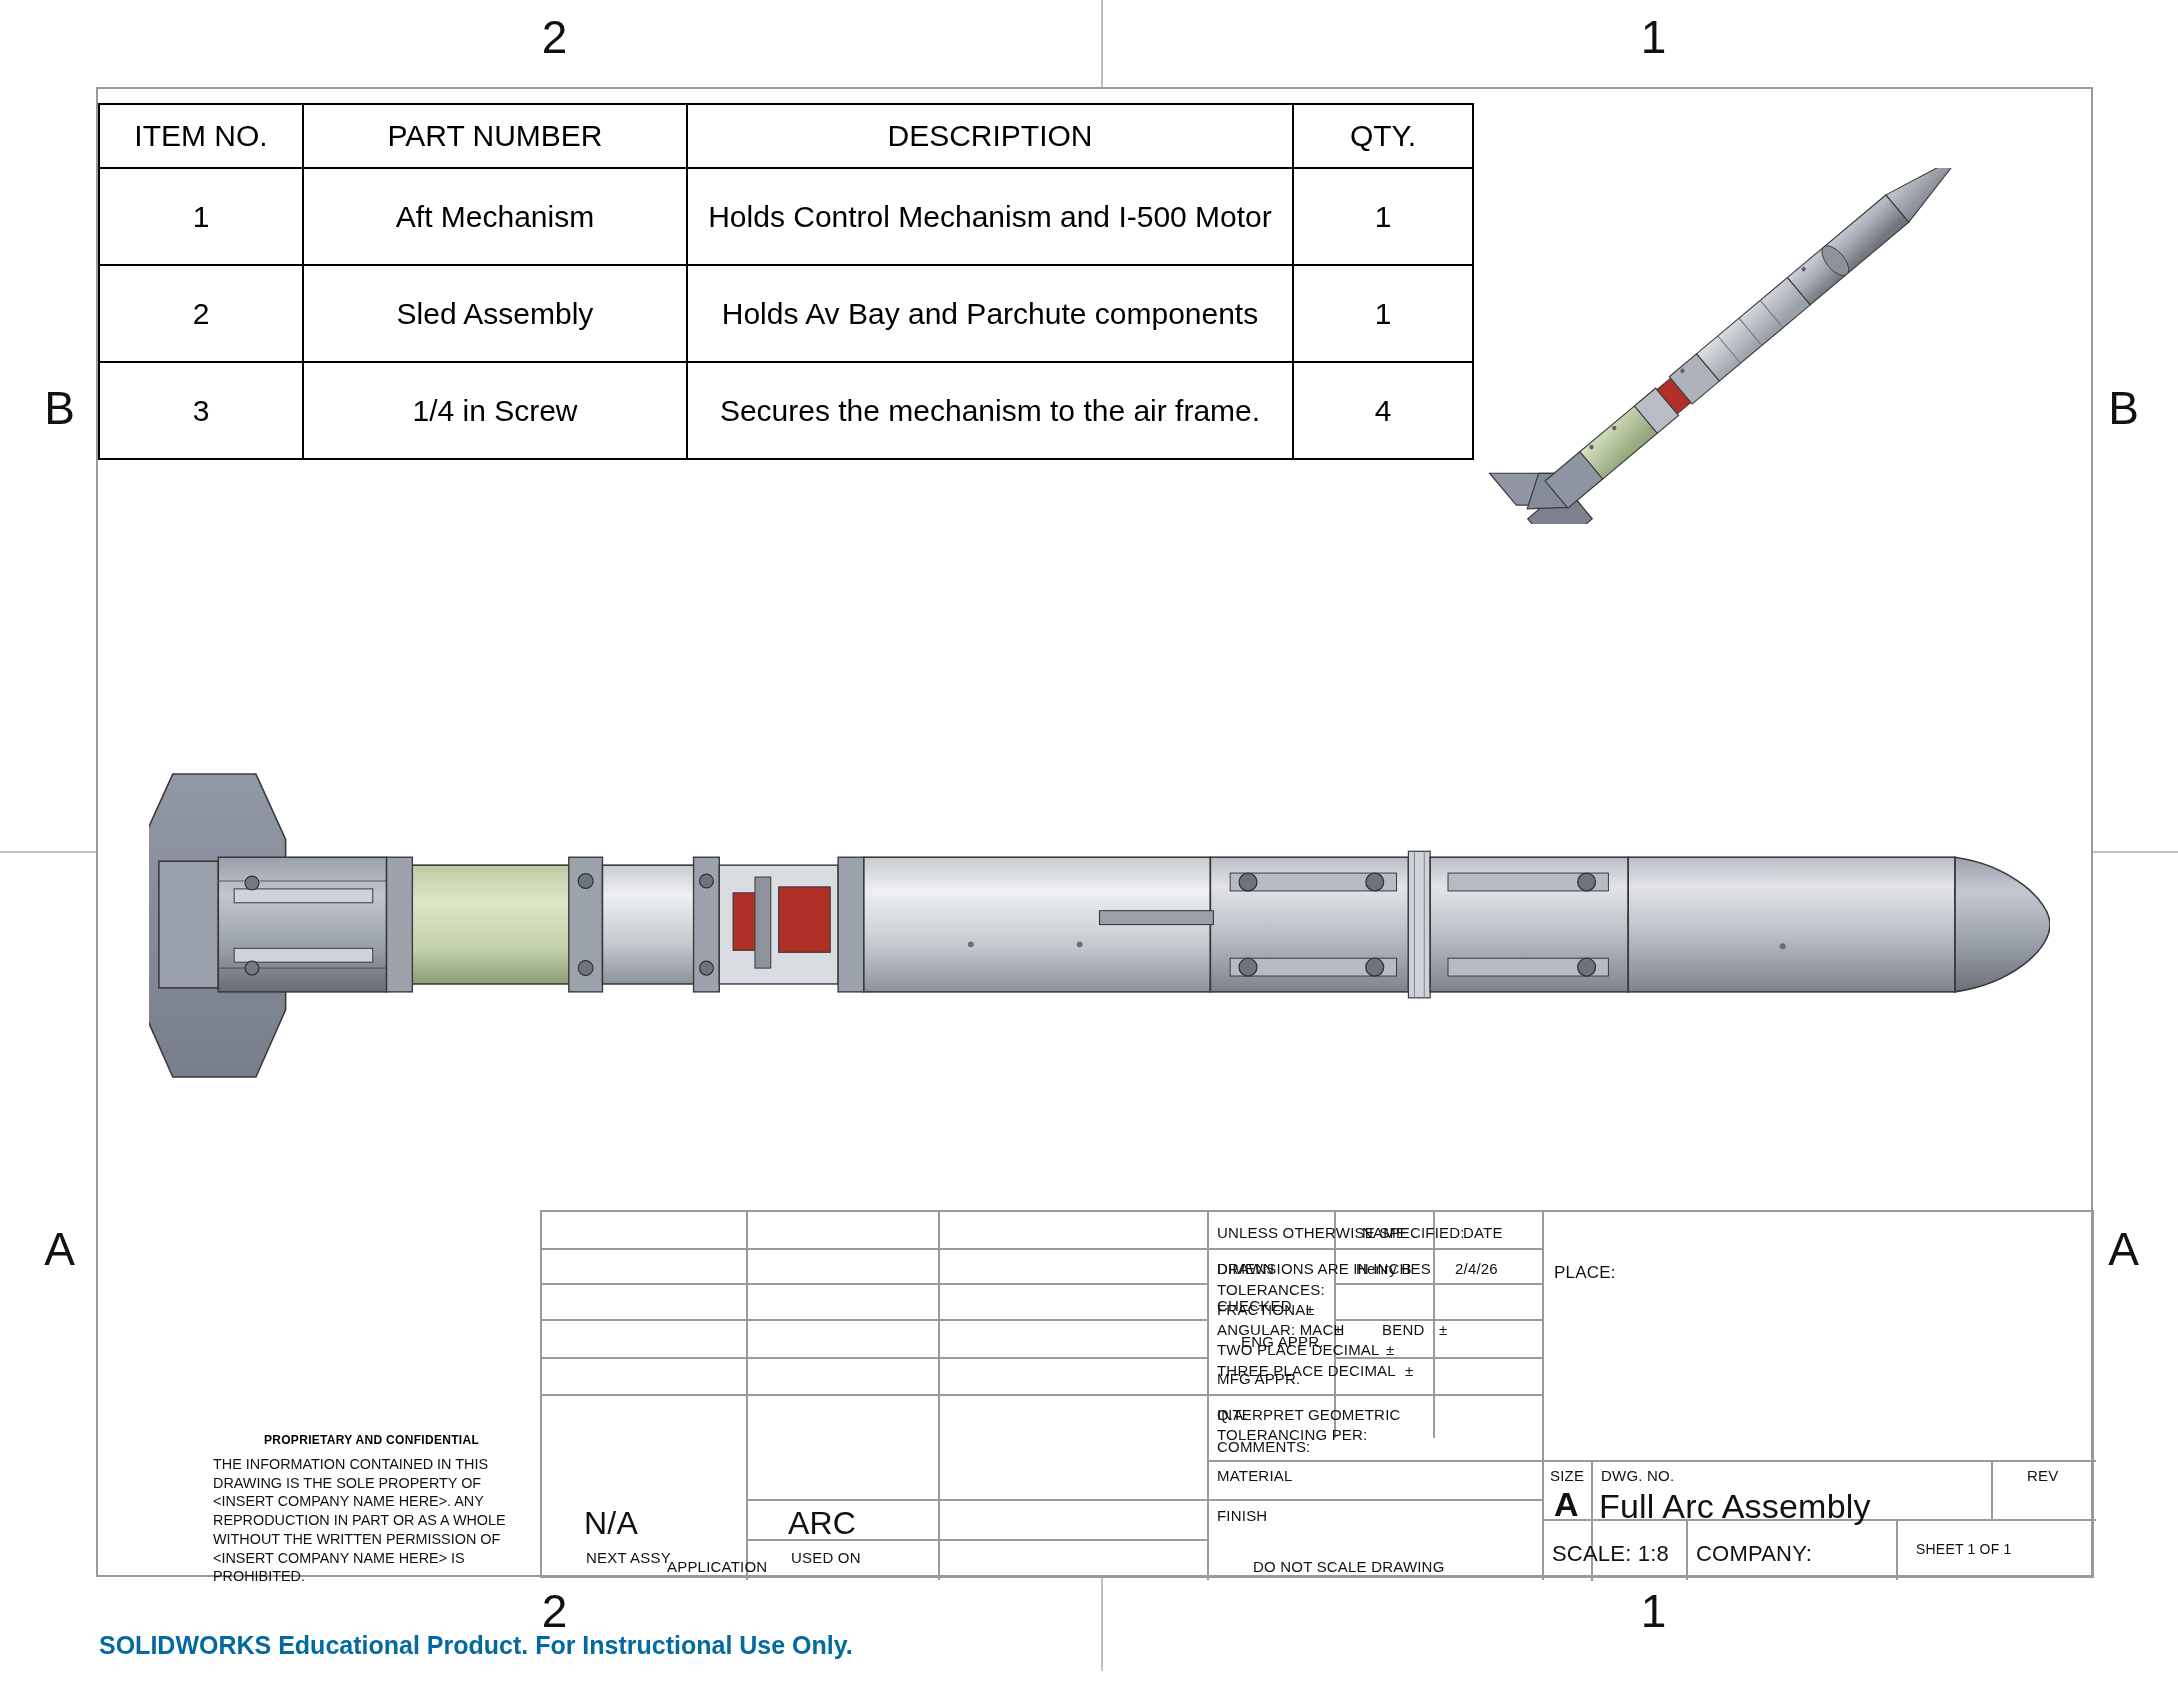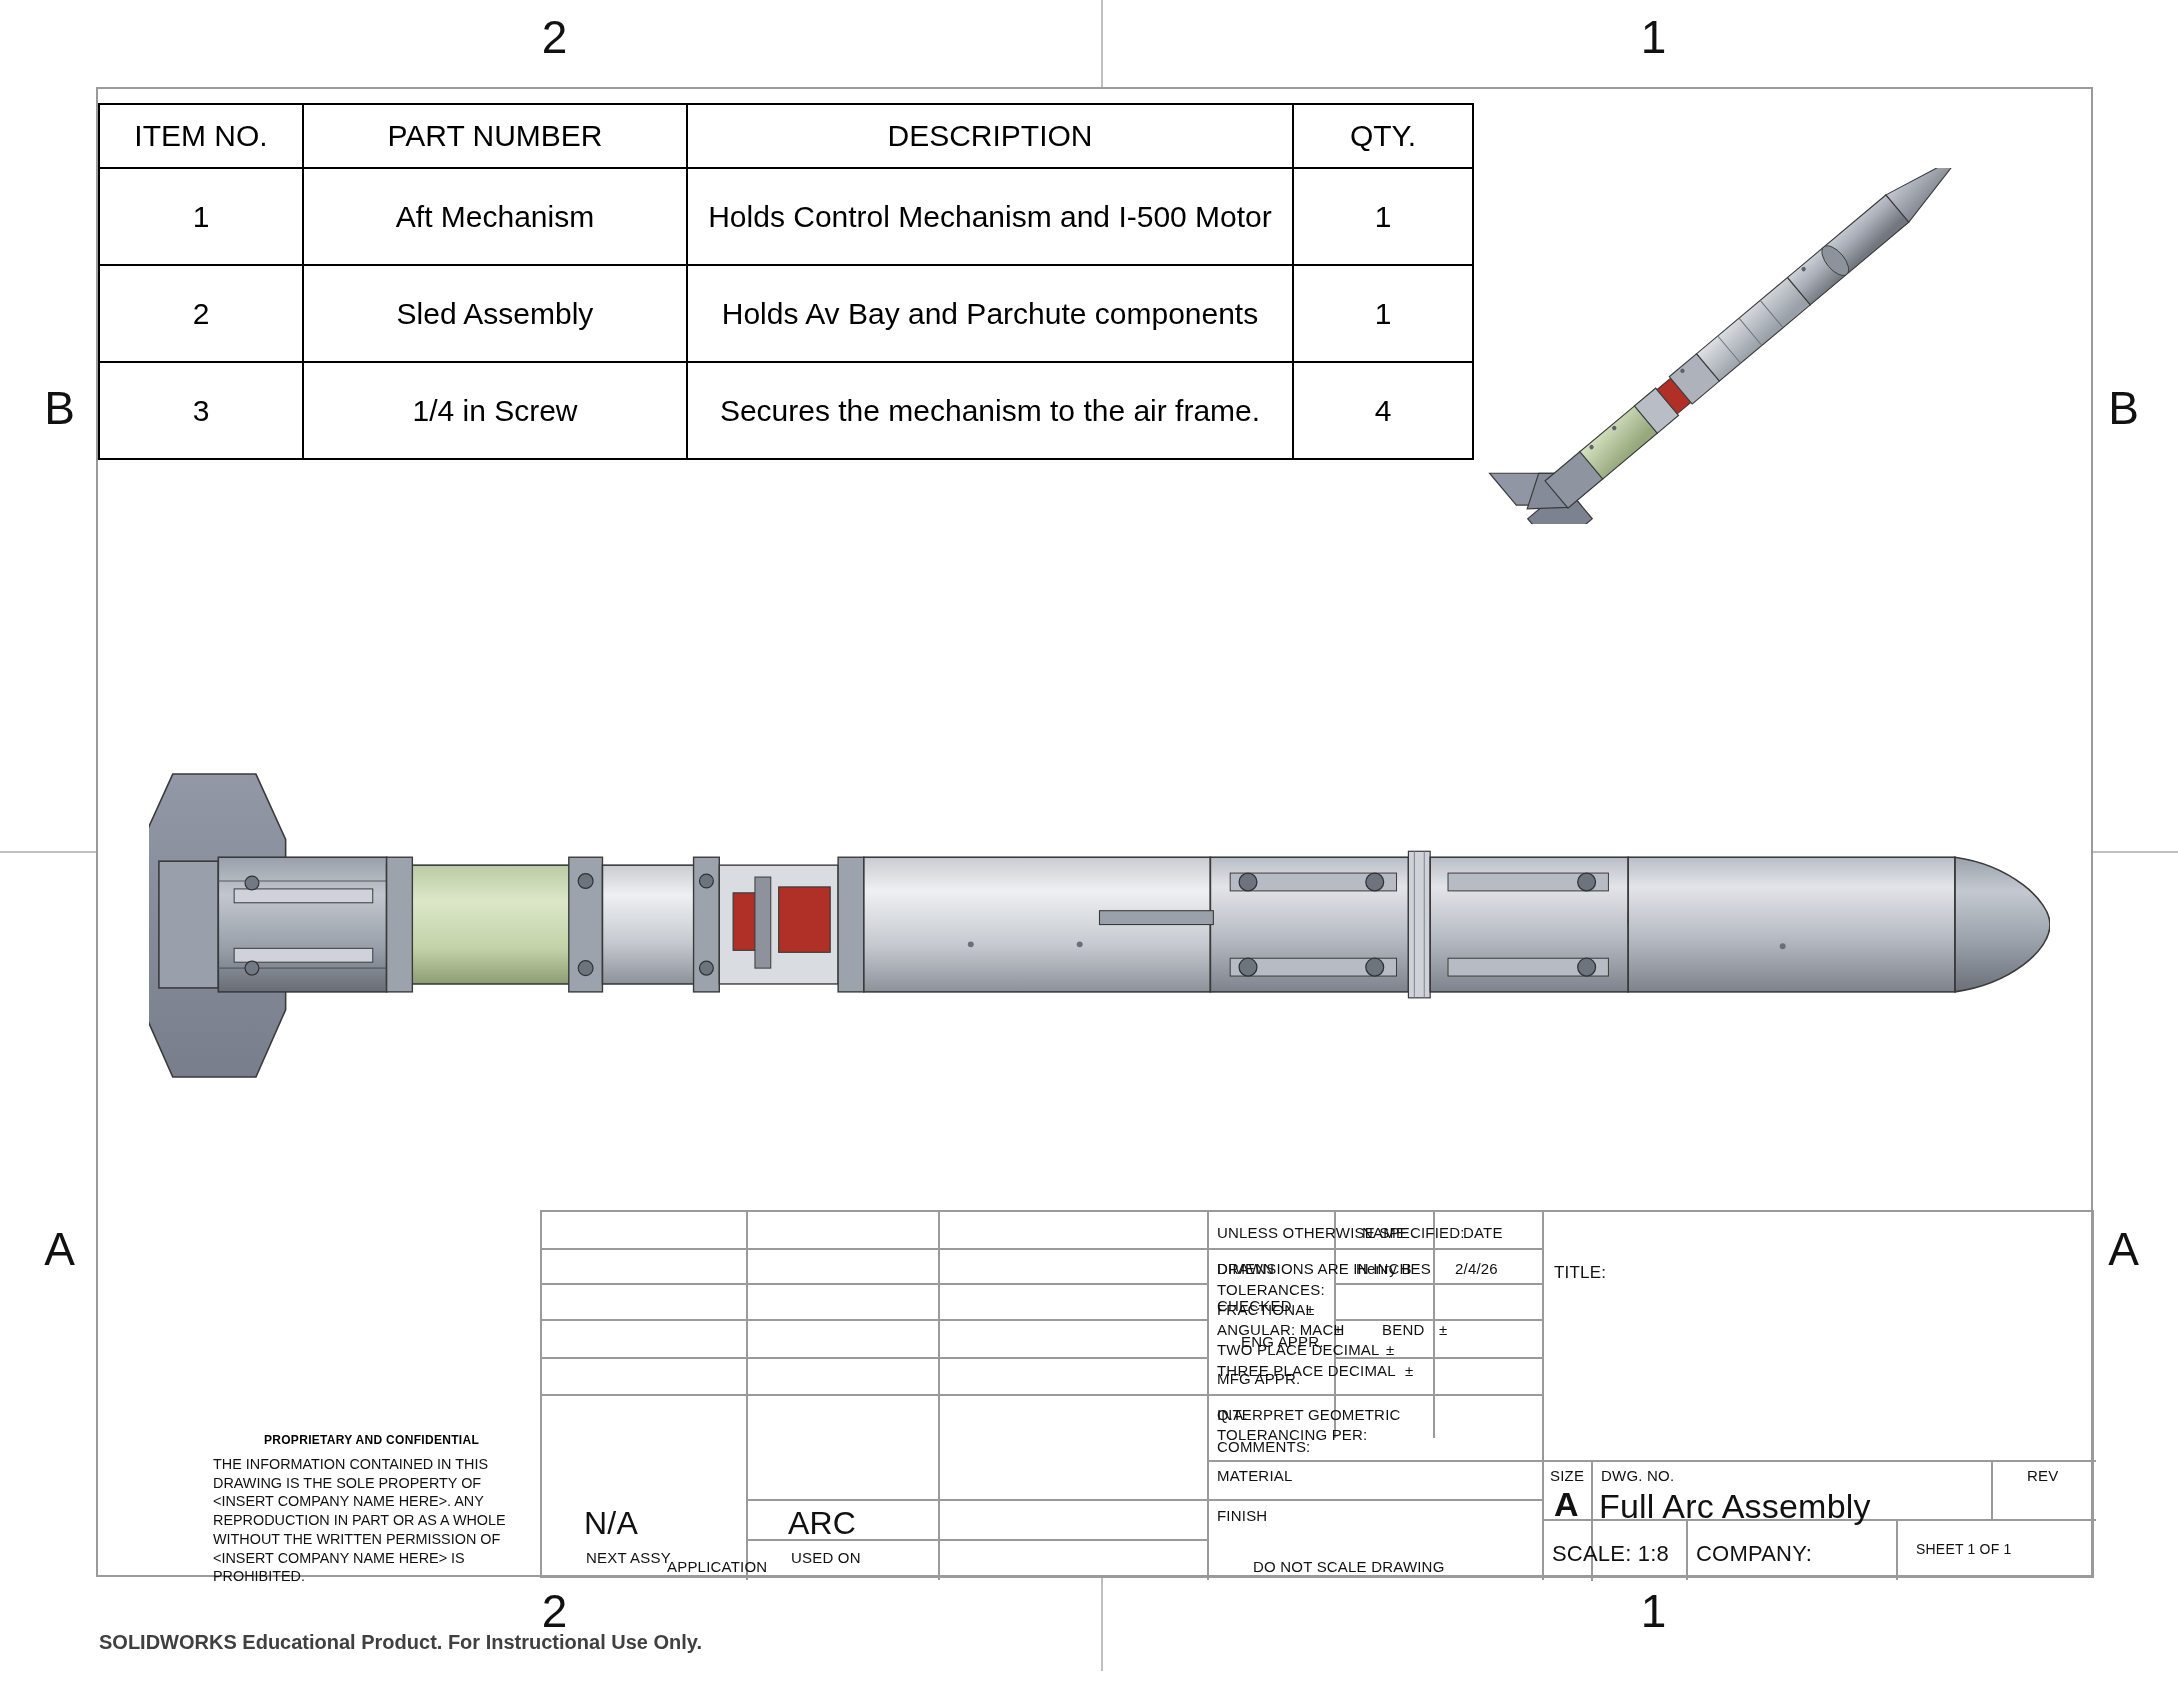--- a/index.html
+++ b/index.html
@@ -118,23 +118,23 @@
     line-height: 1.05;
     color: #111;
     text-align: center;
     width: 465px;
   }
 
   .footer-note {
     position: absolute;
     left: 99px;
     top: 1631px;
-    font-size: 20px;
+    font-size: 25px;
     font-weight: bold;
-    color: #404040;
+    color: #0369a1;
   }
 
   
   .iso-rocket { position: absolute; left: 1445px; top: 168px; width: 614px; height: 356px; }
   .side-rocket { position: absolute; left: 149px; top: 762px; width: 1901px; height: 337px; }
 </style>
 </head>
 <body>
 
 <div class="sheet">
@@ -403,21 +403,21 @@
     <div class="tbtxt" style="left:675px; top:48px;">DRAWN</div>
     <div class="tbtxt" style="left:814px; top:48px;">Henry B</div>
     <div class="tbtxt" style="left:913px; top:48px;">2/4/26</div>
 
     <div class="tbtxt" style="left:675px; top:85px;">CHECKED</div>
     <div class="tbtxt" style="left:675px; top:121px;margin-left:24px;">ENG APPR.</div>
     <div class="tbtxt" style="left:675px; top:158px;">MFG APPR.</div>
     <div class="tbtxt" style="left:675px; top:194px;">Q.A.</div>
     <div class="tbtxt" style="left:675px; top:226px;">COMMENTS:</div>
 
-    <div class="tbtxt med" style="left:1012px; top:51px;">TITLE:</div>
+    <div class="tbtxt med" style="left:1012px; top:51px;">PLACE:</div>
 
     <div class="tbtxt" style="left:1008px; top:255px;">SIZE</div>
     <div class="tbtxt big" style="left:1012px; top:273px; font-weight:bold;">A</div>
     <div class="tbtxt" style="left:1059px; top:255px;">DWG.  NO.</div>
     <div class="tbtxt" style="left:1057px; top:275px; font-size:34px;">Full Arc Assembly</div>
     <div class="tbtxt" style="left:1485px; top:255px;">REV</div>
 
     <div class="tbtxt" style="left:1010px; top:329px; font-size:22px;">SCALE: 1:8</div>
     <div class="tbtxt" style="left:1154px; top:329px; font-size:22px;">COMPANY:</div>
     <div class="tbtxt" style="left:1374px; top:329px; font-size:14px;">SHEET 1 OF 1</div>

